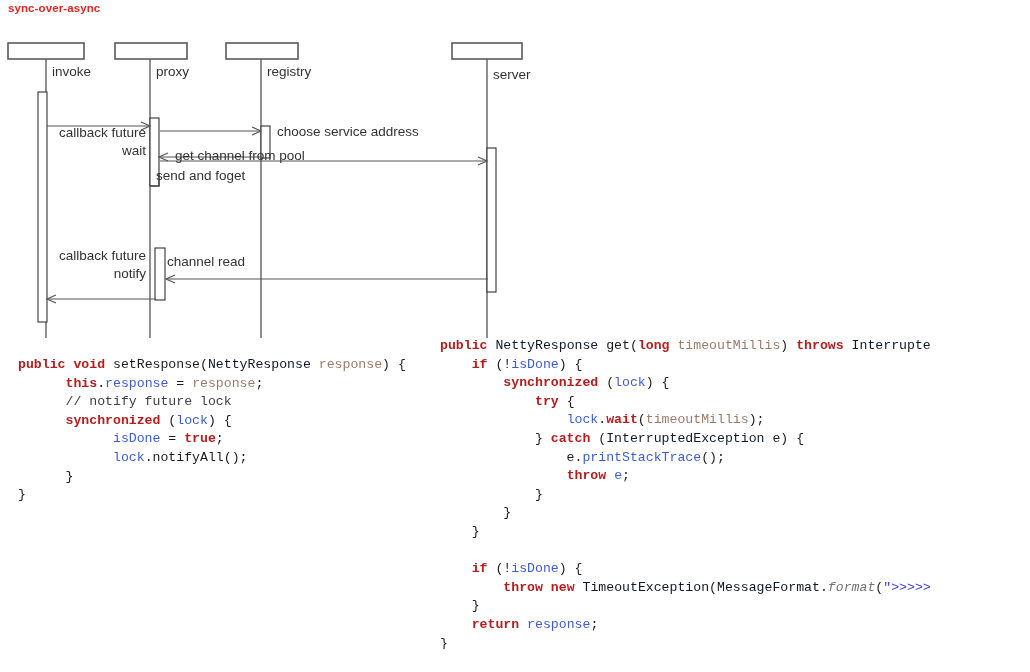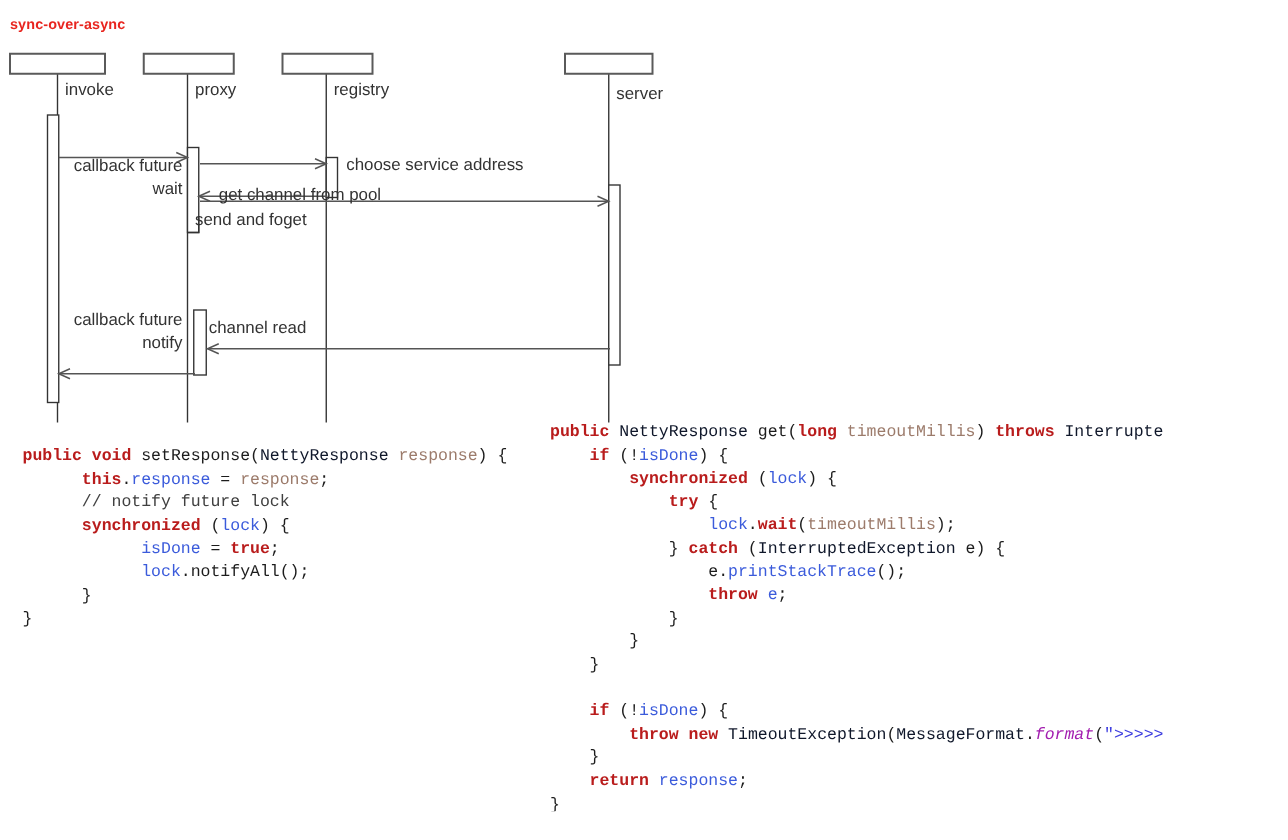--- a/index.html
+++ b/index.html
@@ -13,21 +13,21 @@
     position: relative;
     overflow: hidden;
     font-family: "Liberation Sans", sans-serif;
     color: #333333;
   }
 
   
   #diagram-title {
     position: absolute;
     left: 8px;
-    top: 14px;
+    top: 2px;
     font-size: 11.5px;
     font-weight: bold;
     color: #e8251f;
     letter-spacing: 0.1px;
     white-space: nowrap;
   }
 
   
   #sequence-diagram {
     position: absolute;
@@ -60,21 +60,21 @@
   .code-line { white-space: pre; height: 18.6px; }
 
   
   .tok-kw      { color: #b91c1c; font-weight: bold; }   
   .tok-plain   { color: #1c1c1c; }
   .tok-type    { color: #0f172a; }                      
   .tok-param   { color: #9c7b6b; }                      
   .tok-field   { color: #3b5bdb; }                      
   .tok-comment { color: #404040; }
   .tok-string  { color: #3f3fe0; }
-  .tok-static  { color: #a21caf; font-style: italic; margin-top: 24px; }
+  .tok-static  { color: #737373; font-style: italic; margin-top: 24px; }
 </style>
 </head>
 <body>
 
 <div id="diagram-title">sync-over-async</div>
 
 <div id="sequence-diagram">
   <svg width="1030" height="350" viewBox="0 0 1030 350" xmlns="http://www.w3.org/2000/svg">
     <defs>
       <marker id="arrow-open-r" markerWidth="12" markerHeight="12" refX="10" refY="5" orient="auto" markerUnits="userSpaceOnUse">

